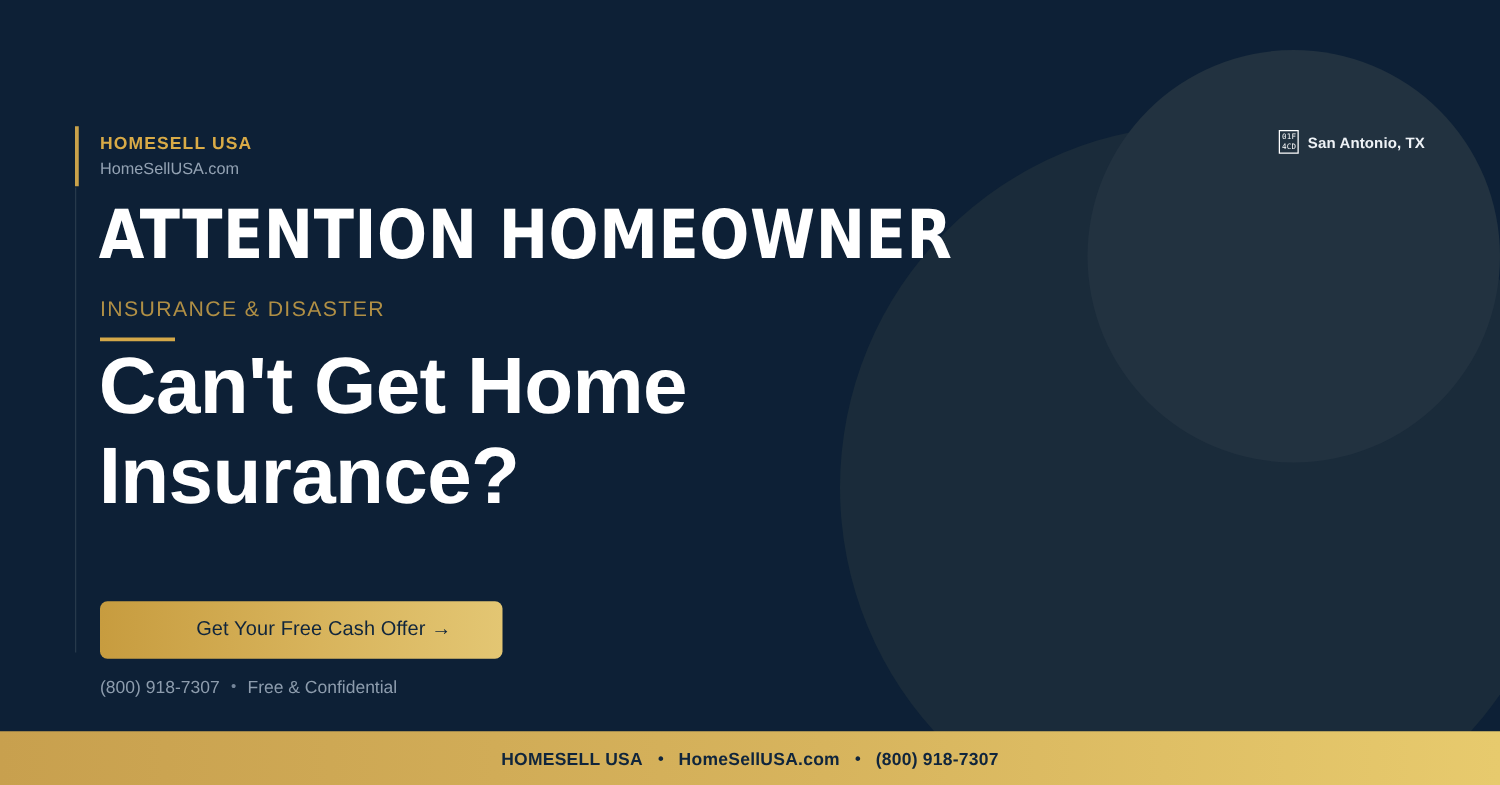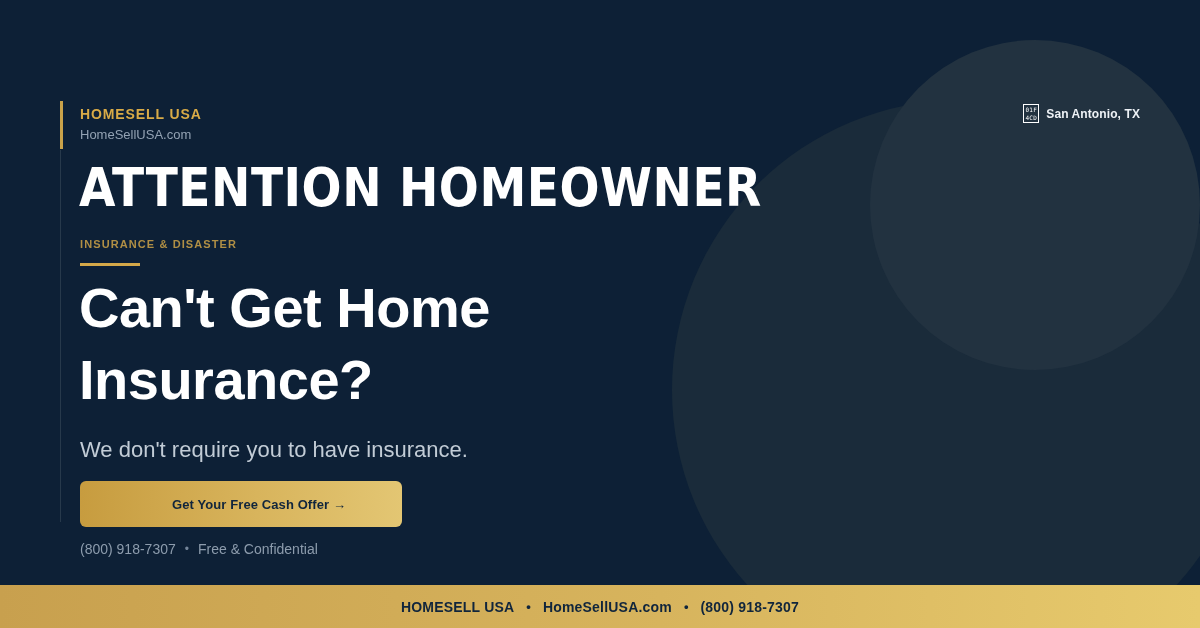--- a/index.html
+++ b/index.html
@@ -142,40 +142,40 @@
     white-space:nowrap;
   }
 
   
   .eyebrow {
     position:absolute;
     left:80px;
     top:238px;
   }
   .eyebrow-text {
-    font-size:11px;
-    font-weight:bold;
+    font-size:17px;
+    font-weight:normal;
     letter-spacing:1.1px;
     color:#b08f45;
     line-height:1.2;
   }
   .eyebrow-rule {
     margin-top:12px;
     width:60px;
     height:3px;
     background:#d4a849;
   }
 
   
   .headline {
     position:absolute;
     left:79px;
     top:272px;
     width:640px;
-    font-size:56px;
+    font-size:64px;
     font-weight:bold;
     line-height:72px;
     letter-spacing:-0.5px;
     color:#ffffff;
   }
 
   
   .subtitle {
     position:absolute;
     left:80px;
@@ -191,22 +191,22 @@
     position:absolute;
     left:80px;
     top:481px;
     width:322px;
     height:46px;
     border:none;
     border-radius:6px;
     background:linear-gradient(90deg,#c79c3f 0%,#d8b45c 55%,#e3c673 100%);
     color:#10253c;
     font-family:"Liberation Sans", sans-serif;
-    font-size:13px;
-    font-weight:bold;
+    font-size:16px;
+    font-weight:normal;
     letter-spacing:0.1px;
     cursor:pointer;
     display:flex;
     align-items:center;
     justify-content:center;
     white-space:nowrap;
     padding-left:36px;
   }
 
   
@@ -273,21 +273,20 @@
 
   <div class="attention">ATTENTION HOMEOWNER</div>
 
   <div class="eyebrow">
     <div class="eyebrow-text">INSURANCE &amp; DISASTER</div>
     <div class="eyebrow-rule"></div>
   </div>
 
   <h1 class="headline">Can't Get Home Insurance?</h1>
 
-  <div class="subtitle">We don't require you to have insurance.</div>
 
   <button class="cta">Get Your Free Cash Offer →</button>
 
   <div class="contact">
     <span>(800) 918-7307</span>
     <span class="dot">•</span>
     <span>Free &amp; Confidential</span>
   </div>
 
 </div>

